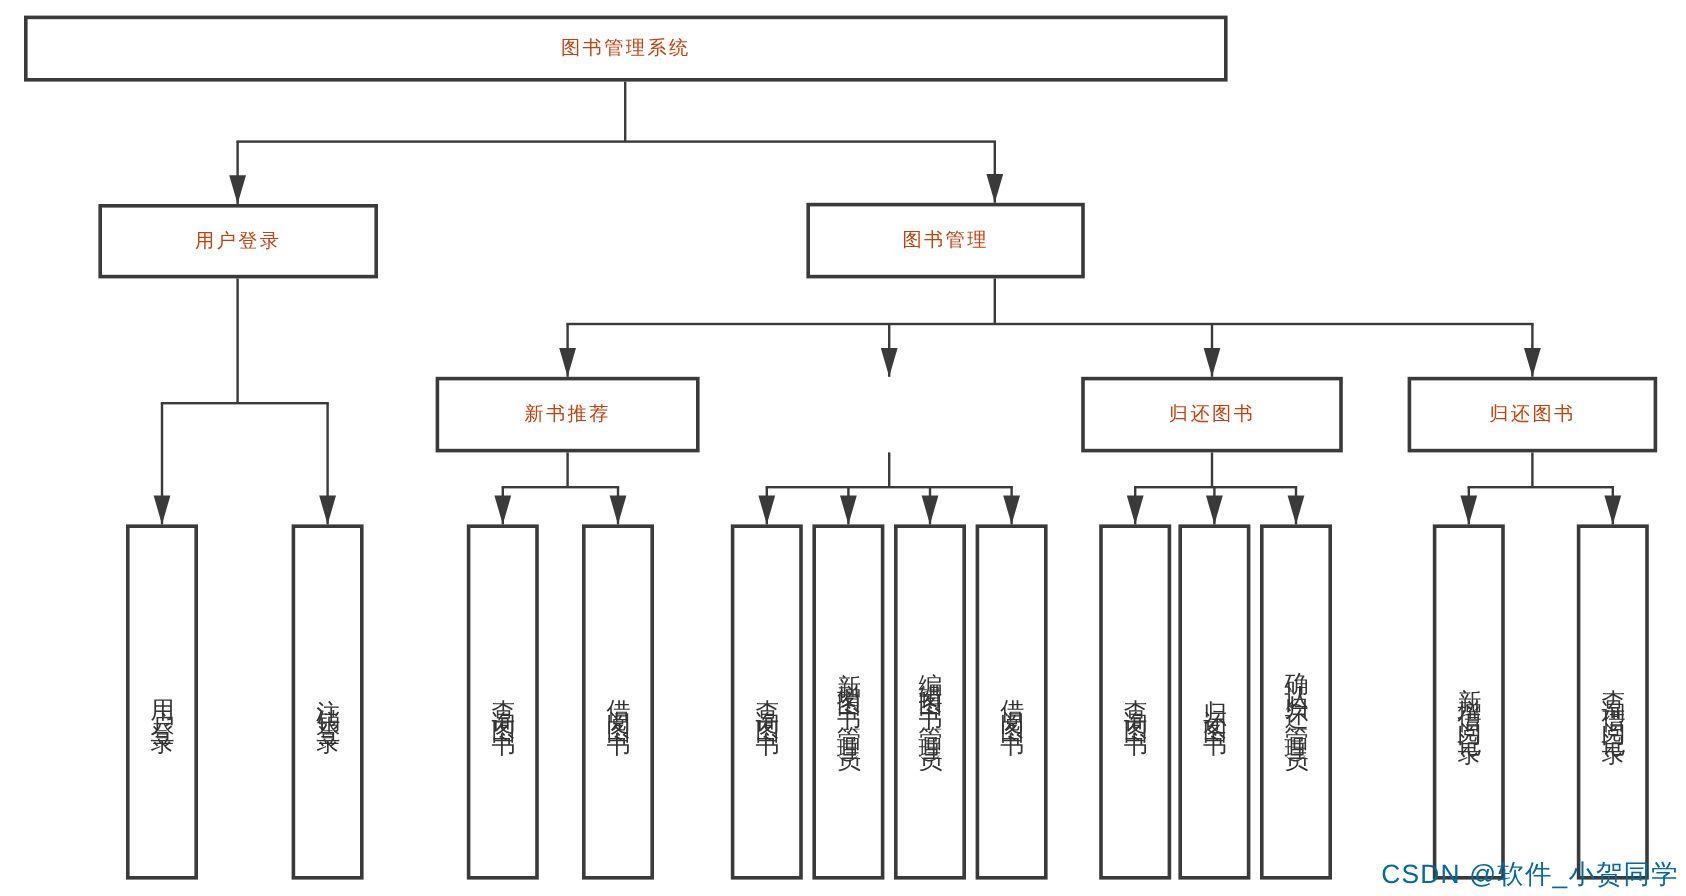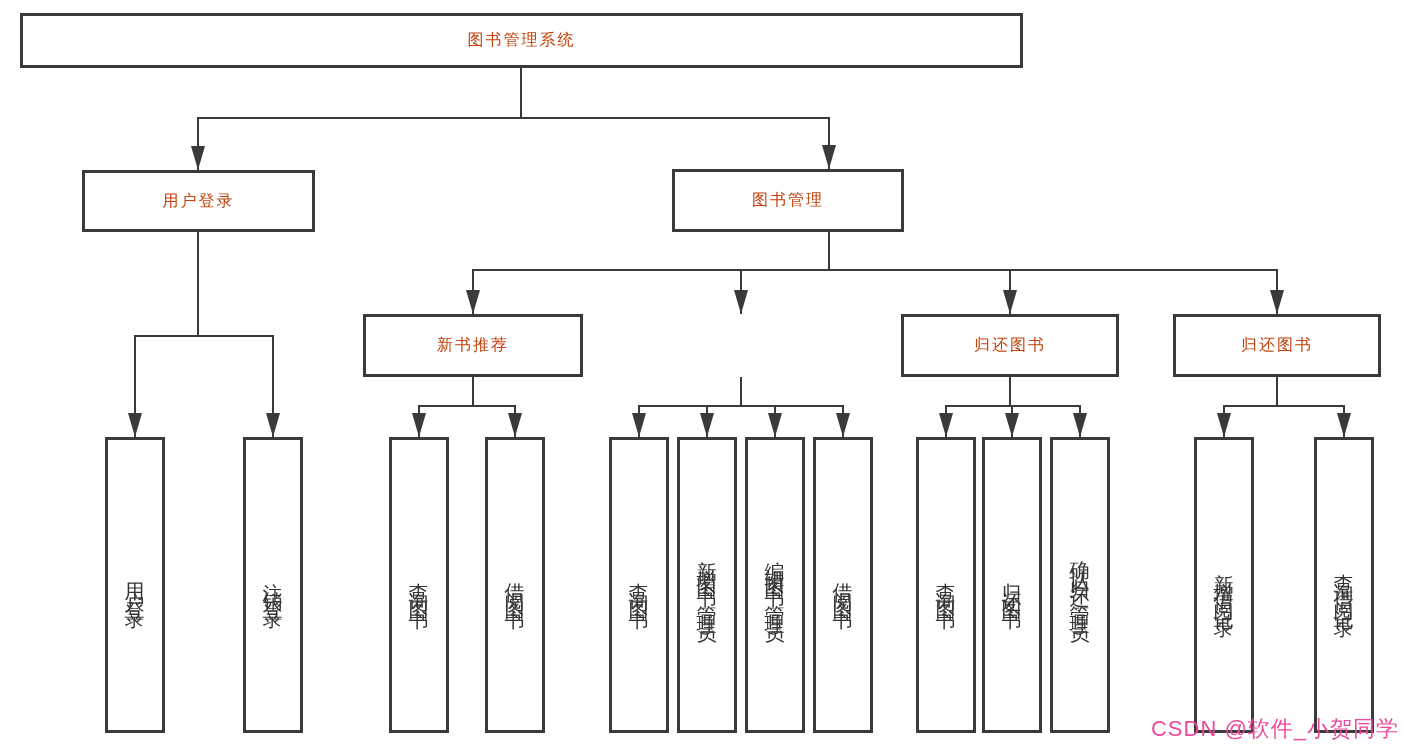--- a/index.html
+++ b/index.html
@@ -23,21 +23,21 @@
   .h,.v{position:absolute;background:#3a3a3a;}
   .h{height:2px;}
   .v{width:2px;}
   .d{position:absolute;width:2px;background:#3a3a3a;}
   .d .ah{
     position:absolute;bottom:0;left:-6px;width:0;height:0;
     border-left:7px solid transparent;border-right:7px solid transparent;
     border-top:24px solid #3a3a3a;
   }
   .watermark{
-    position:absolute;top:714px;right:6px;font-size:22px;color:#ec4899;
+    position:absolute;top:714px;right:6px;font-size:22px;color:#0369a1;
     letter-spacing:1px;z-index:5;
   }
 </style>
 </head>
 <body>
 
 <div class="canvas">
 
   <div class="node" style="left:20px;top:13px;width:1003px;height:55px;">
     <span>图书管理系统</span>

